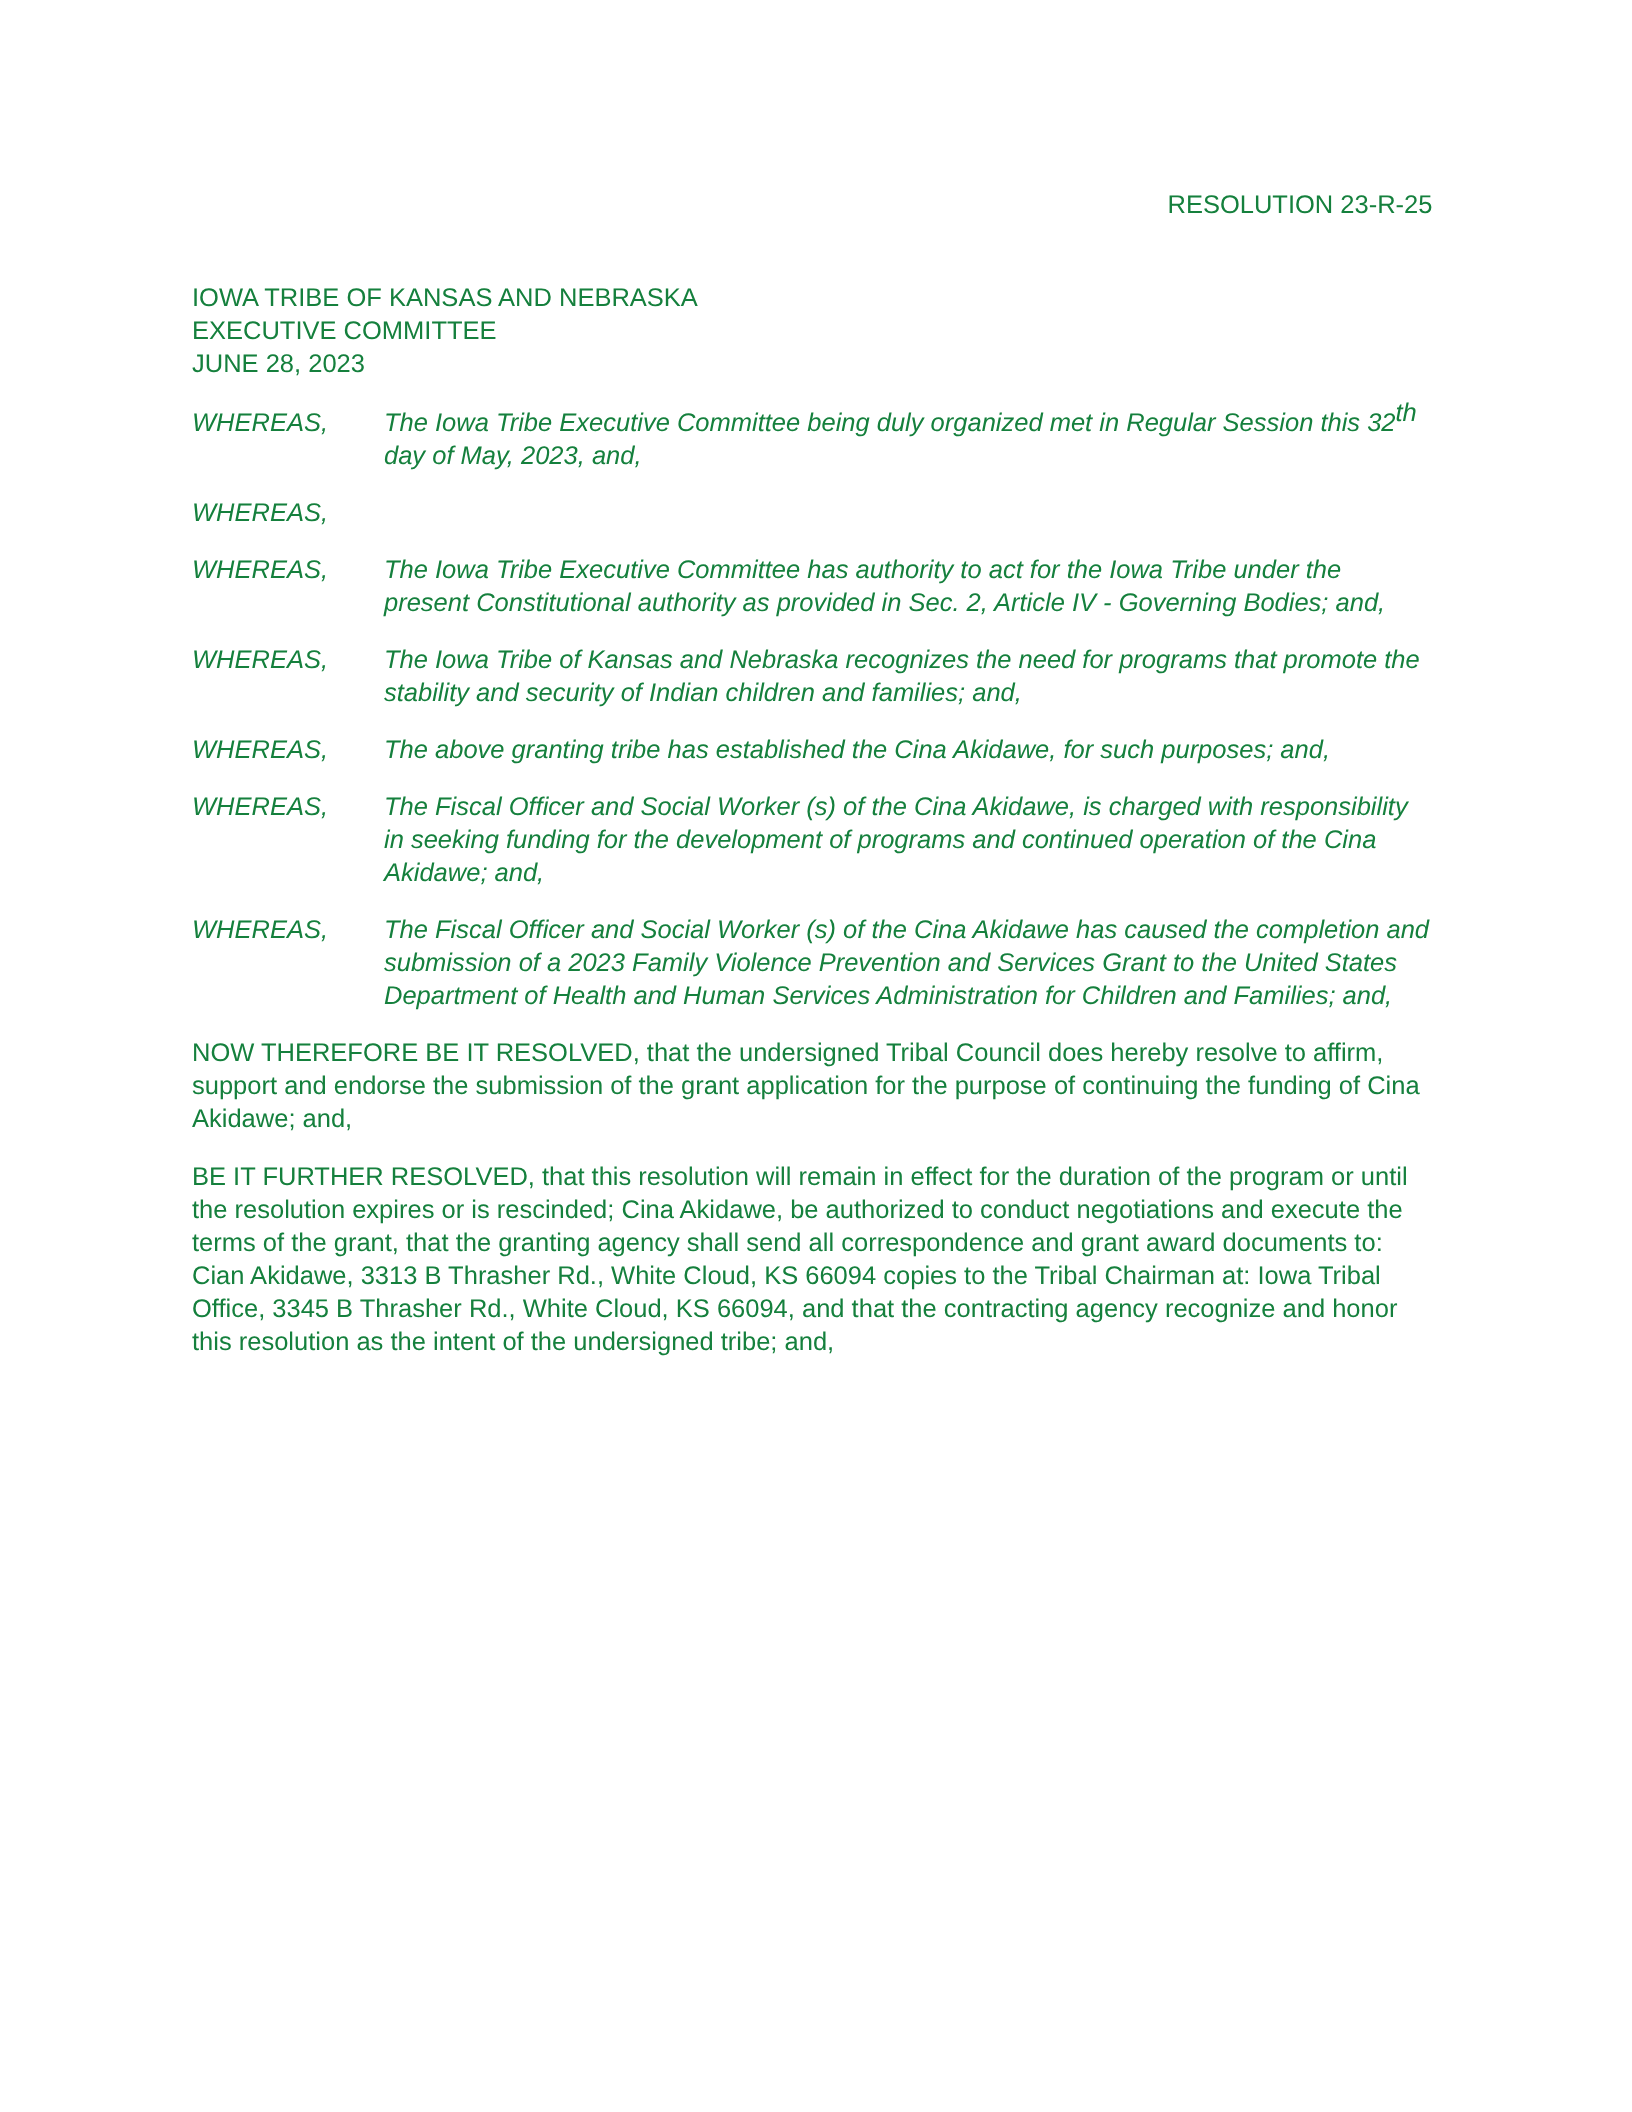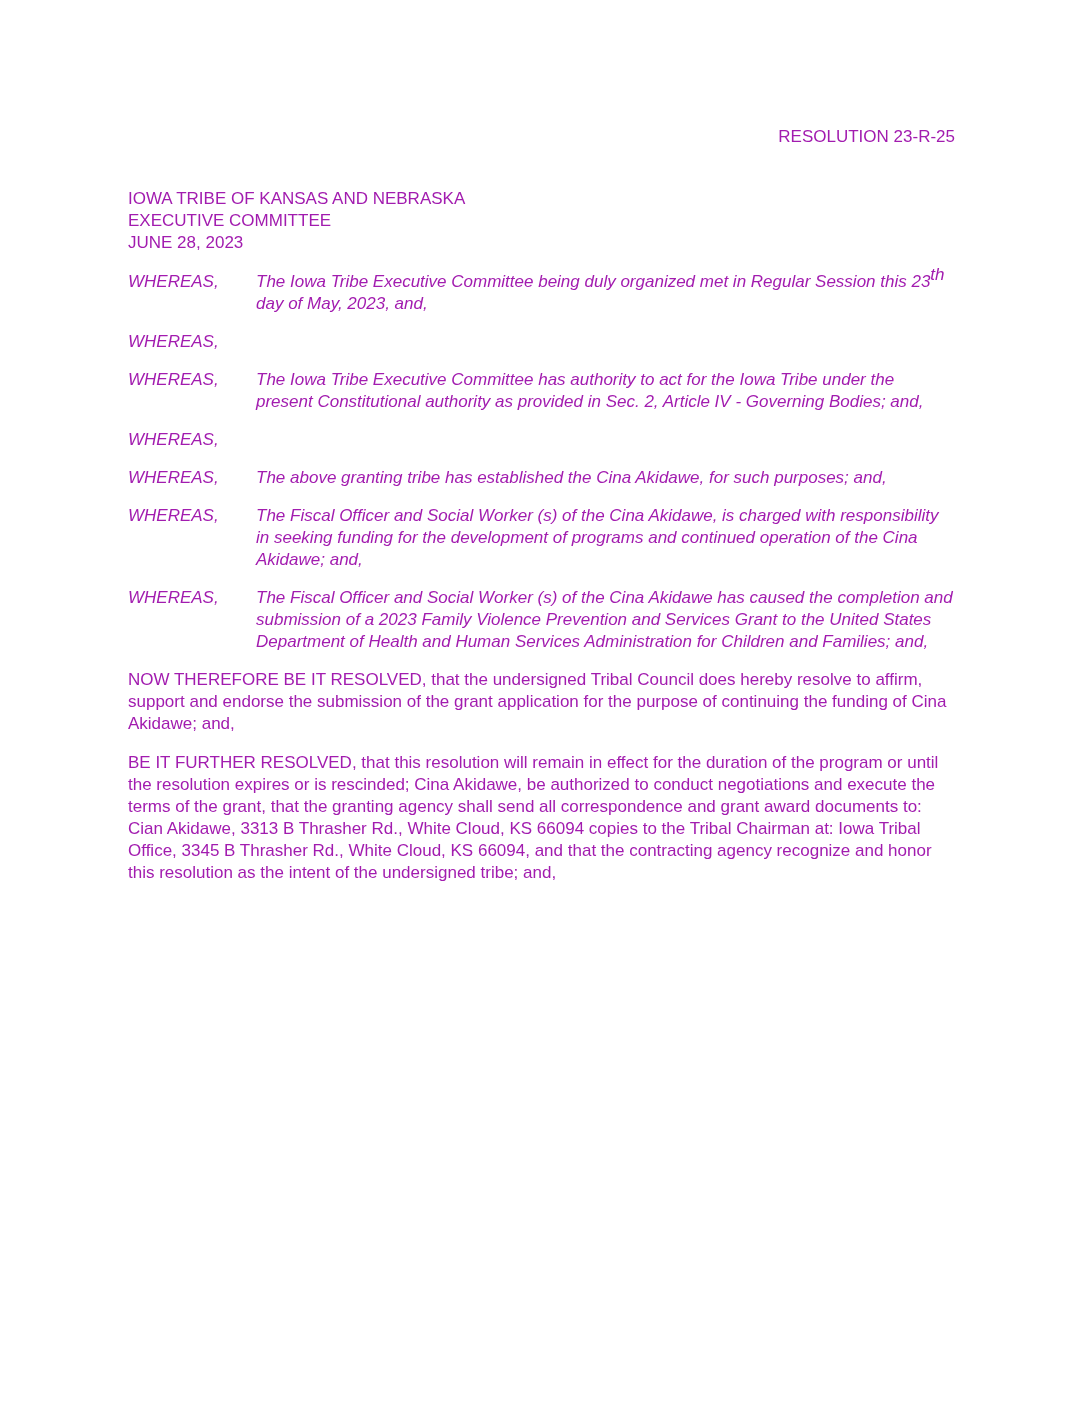--- a/index.html
+++ b/index.html
@@ -10,21 +10,21 @@
   .page {
     position: relative;
     width: 1088px;
     height: 1408px;
     background: #ffffff;
     box-sizing: border-box;
     padding: 126px 133px 0 128px;
     font-family: "Liberation Sans", sans-serif;
     font-size: 17px;
     line-height: 22px;
-    color: #a21caf;
+    color: #15803d;
     overflow: hidden;
   }
   .res-number {
     text-align: right;
     margin: 0 0 40px 0;
     white-space: nowrap;
   }
   .title-block {
     text-align: left;
     margin: 0 0 17px 0;
@@ -63,31 +63,32 @@
 
   <div class="title-block">
     <div>IOWA TRIBE OF KANSAS AND NEBRASKA</div>
     <div>EXECUTIVE COMMITTEE</div>
     <div>JUNE 28, 2023</div>
   </div>
 
   <div>
     <div class="clause">
       <div class="clause-label">WHEREAS,</div>
-      <div class="clause-body"><span>The Iowa Tribe Executive Committee being duly organized met in Regular Session this 23</span><sup class="seg-sup">th</sup><span> day of May, 2023, and,</span></div>
+      <div class="clause-body"><span>The Iowa Tribe Executive Committee being duly organized met in Regular Session this 32</span><sup class="seg-sup">th</sup><span> day of May, 2023, and,</span></div>
     </div>
     <div class="clause">
       <div class="clause-label">WHEREAS,</div>
     </div>
     <div class="clause">
       <div class="clause-label">WHEREAS,</div>
       <div class="clause-body"><span>The Iowa Tribe Executive Committee has authority to act for the Iowa Tribe under the present Constitutional authority as provided in Sec. 2, Article IV - Governing Bodies; and,</span></div>
     </div>
     <div class="clause">
       <div class="clause-label">WHEREAS,</div>
+      <div class="clause-body"><span>The Iowa Tribe of Kansas and Nebraska recognizes the need for programs that promote the stability and security of Indian children and families; and,</span></div>
     </div>
     <div class="clause">
       <div class="clause-label">WHEREAS,</div>
       <div class="clause-body"><span>The above granting tribe has established the Cina Akidawe, for such purposes; and,</span></div>
     </div>
     <div class="clause">
       <div class="clause-label">WHEREAS,</div>
       <div class="clause-body"><span>The Fiscal Officer and Social Worker (s) of the Cina Akidawe, is charged with responsibility in seeking funding for the development of programs and continued operation of the Cina Akidawe; and,</span></div>
     </div>
     <div class="clause">

